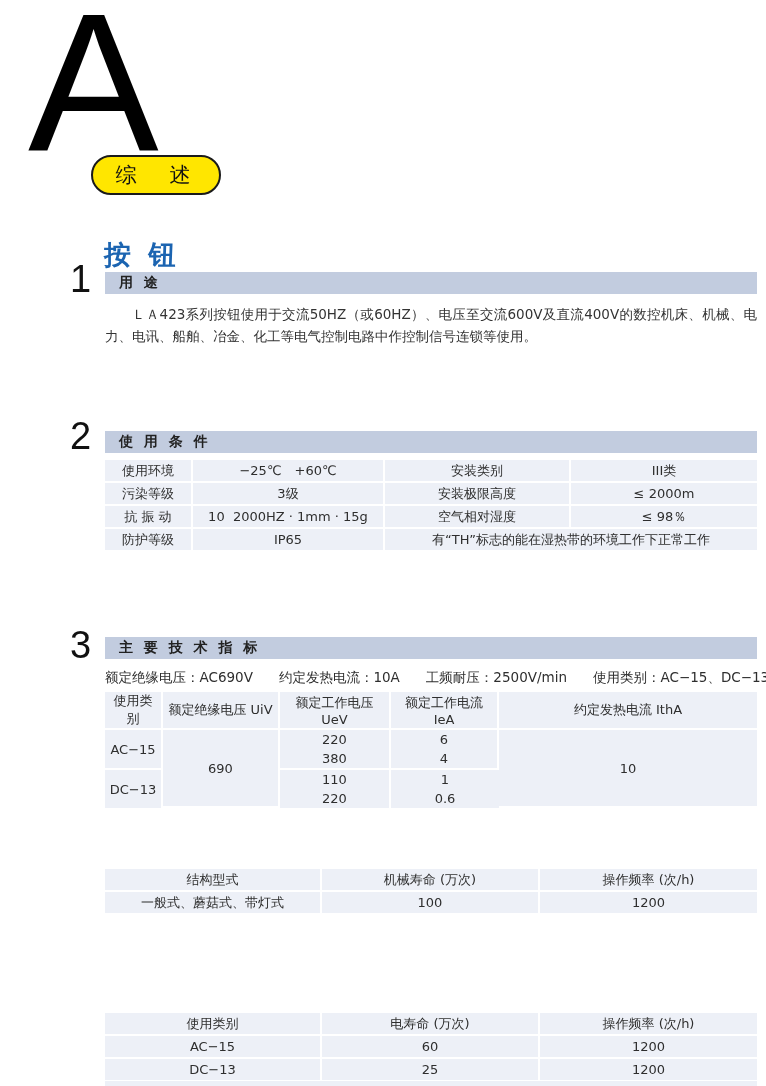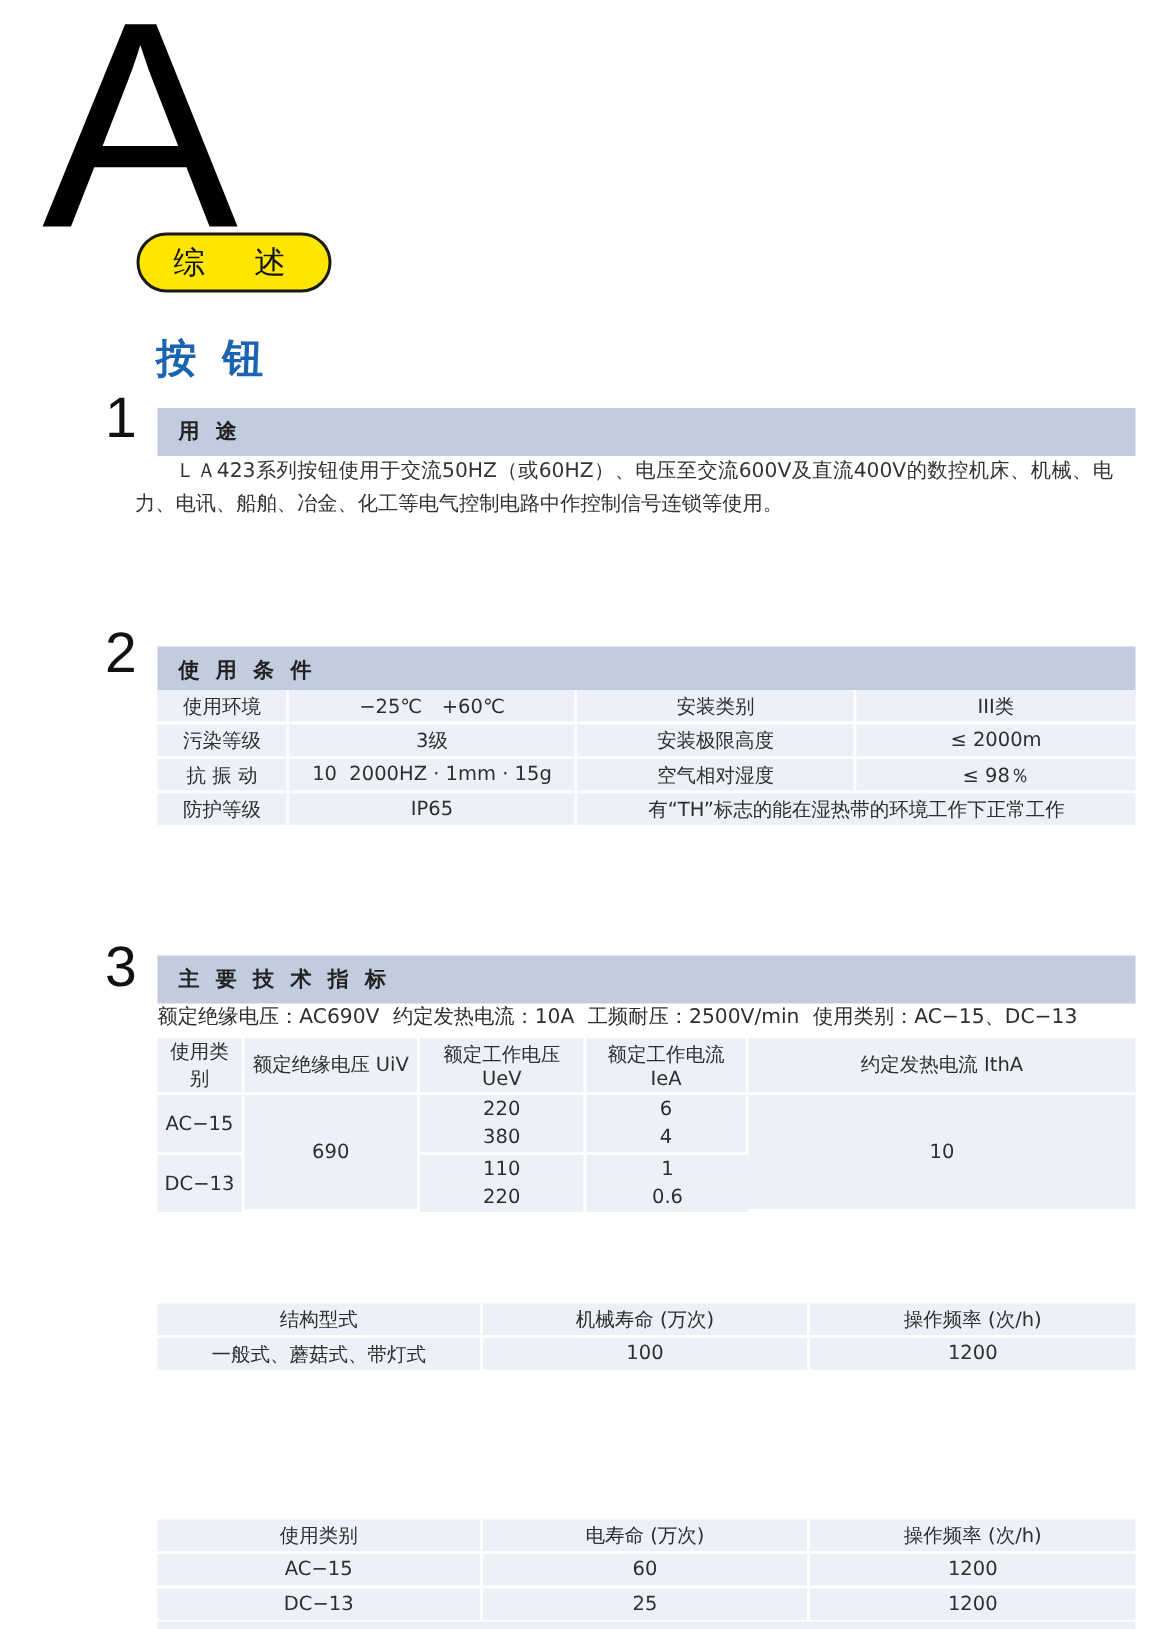--- a/index.html
+++ b/index.html
@@ -14,40 +14,40 @@
   }
   
   .badge{
     position:absolute;left:91px;top:111px;width:126px;height:36px;
     background:#ffe600;border:2px solid #1a1a1a;border-radius:20px;
     display:flex;align-items:center;justify-content:center;
     font-size:21px;color:#111;letter-spacing:6px;margin-top:44px;
   }
   
   .page-title{
-    position:absolute;left:104px;top:221px;font-size:27px;font-weight:bold;
+    position:absolute;left:104px;top:237px;font-size:27px;font-weight:bold;
     color:#1b64b1;letter-spacing:4px;
   }
   
   .sec-num{
     position:absolute;left:70px;font-size:38px;font-weight:400;color:#111;
     font-family:"Liberation Sans",sans-serif;line-height:1;
   }
   .num1{top:260px}.num2{top:417px}.num3{top:626px}
   
   .band{
-    position:absolute;left:105px;width:638px;height:32px;padding-left:14px;
+    position:absolute;left:105px;width:638px;height:22px;padding-left:14px;
     background:#c2ccdf;display:flex;align-items:center;
     font-size:14px;font-weight:bold;color:#222;letter-spacing:3px;
   }
   .band-usage{top:272px}.band-cond{top:431px}.band-spec{top:637px}
   .band-mech{top:840px}.band-elec{top:984px}
   
   .paragraph{
-    position:absolute;left:90px;top:303px;width:652px;
+    position:absolute;left:105px;top:303px;width:652px;
     font-size:13.5px;line-height:22px;color:#333;text-indent:2em;text-align:justify;
   }
   
   table.tbl{
     position:absolute;left:105px;width:652px;border-collapse:separate;border-spacing:0;
     table-layout:fixed;font-size:13px;color:#2e2e2e;
   }
   table.tbl td{
     background:#edf0f7;text-align:center;vertical-align:middle;
     border-right:2px solid #fff;border-bottom:2px solid #fff;
@@ -59,21 +59,21 @@
   .tbl-cond{top:460px}
   .tbl-spec{top:692px}
   .tbl-spec td.hd{height:22px;}
   .tbl-spec td.grp{height:36px;}
   .stack div{line-height:19px;}
   .tbl-mech{top:869px}
   .tbl-elec{top:1013px}
   
   .spec-line{
     position:absolute;left:105px;top:669px;width:652px;display:flex;
-    gap:9px;font-size:13.5px;color:#2e2e2e;white-space:nowrap;
+    gap:26px;font-size:13.5px;color:#2e2e2e;white-space:nowrap;
   }
   .bottom-strip{
     position:absolute;left:105px;top:1081px;width:652px;height:5px;background:#edf0f7;
   }
 </style>
 </head>
 <body>
 
 <div class="page">
 

